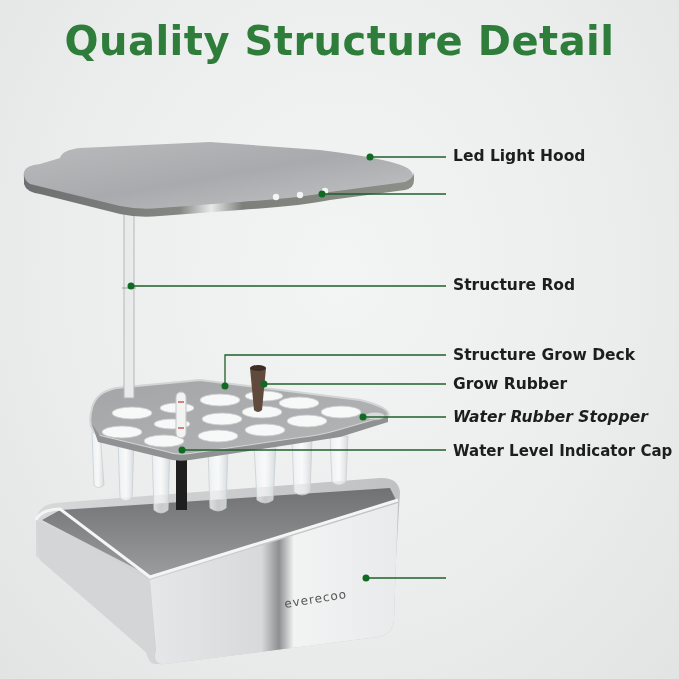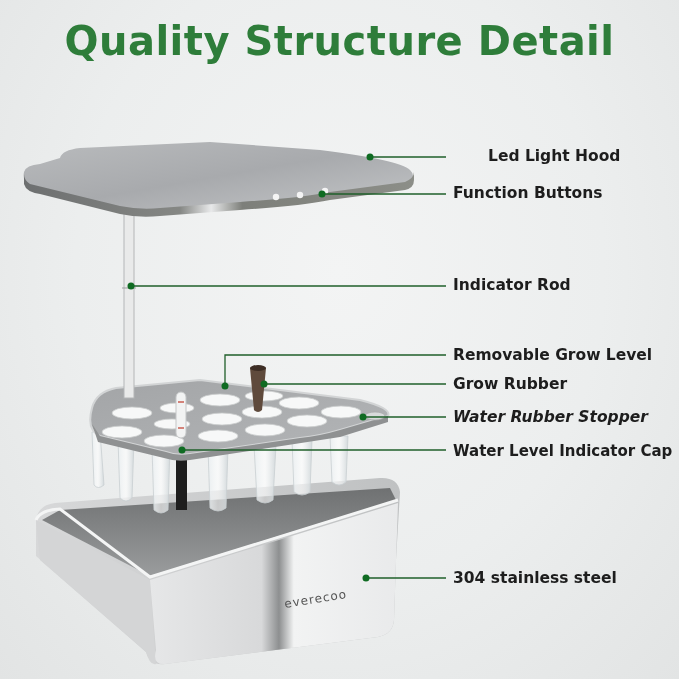--- a/index.html
+++ b/index.html
@@ -149,23 +149,21 @@
       <circle cx="225" cy="386" r="3.5"></circle>
       <circle cx="264" cy="384" r="3.5"></circle>
       <circle cx="363" cy="417" r="3.5"></circle>
       <circle cx="182" cy="450" r="3.5"></circle>
       <circle cx="366" cy="578" r="3.5"></circle>
     </g>
   </svg>
 
   <div style="position:absolute; left:284px; top:592px; font-family:'DejaVu Sans',sans-serif; font-size:12px; color:#555; transform:rotate(-9deg); letter-spacing:1px;">everecoo</div>
 
-  <div class="label" style="left:453px; top:147px;margin-left:35px;">Led Light Hood</div>
-  <div class="label" style="left:453px; top:184px;">Function Buttons</div>
-  <div class="label" style="left:453px; top:276px;">Indicator Rod</div>
-  <div class="label" style="left:453px; top:346px;">Removable Grow Level</div>
+  <div class="label" style="left:453px; top:147px;">Led Light Hood</div>
+  <div class="label" style="left:453px; top:276px;">Structure Rod</div>
+  <div class="label" style="left:453px; top:346px;">Structure Grow Deck</div>
   <div class="label" style="left:453px; top:375px;">Grow Rubber</div>
   <div class="label" style="left:453px; top:408px;font-style:italic;">Water Rubber Stopper</div>
   <div class="label small" style="left:453px; top:442px;">Water Level Indicator Cap</div>
   <div class="label two" style="left:453px; top:568px;">
-    <div>304 stainless steel</div>
   </div>
 </div>
 
 </body></html>

